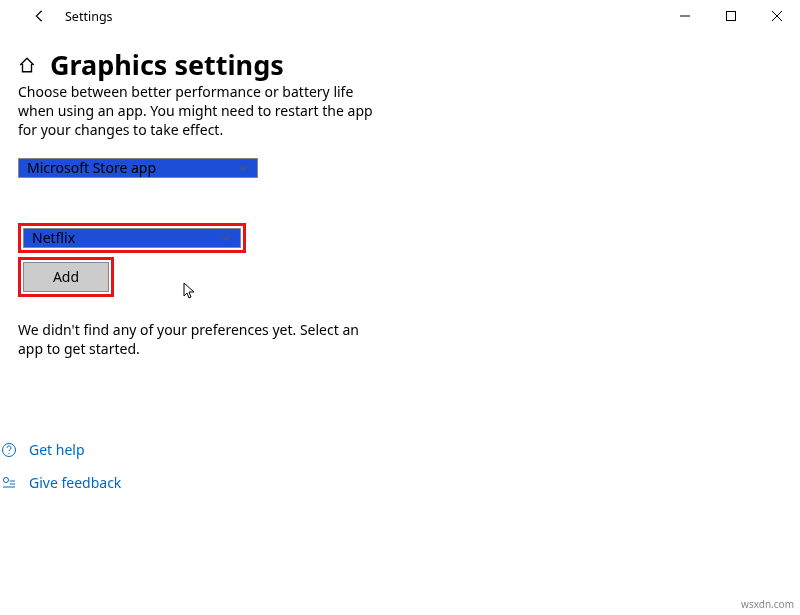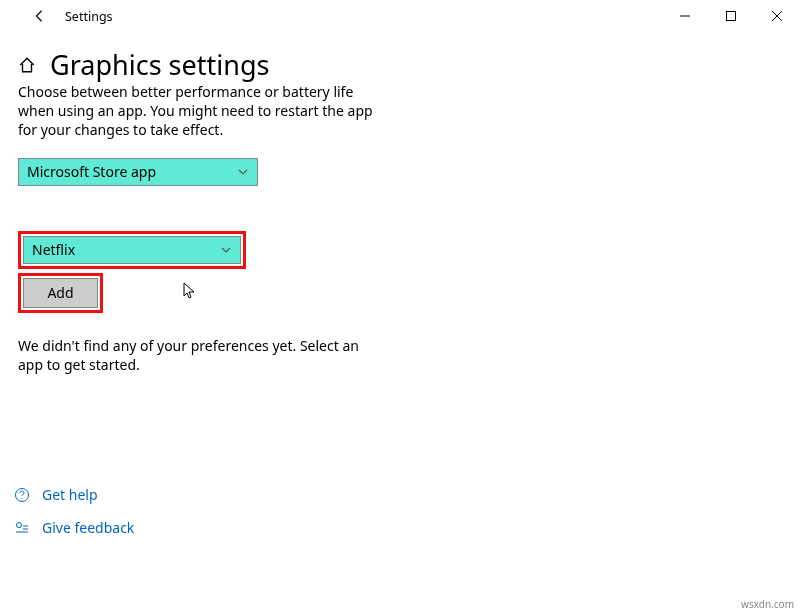--- a/index.html
+++ b/index.html
@@ -46,78 +46,77 @@
   .content {
     padding: 14px 18px 0 18px;
   }
   .homerow {
     display: flex;
     align-items: center;
     gap: 14px;
   }
   .homerow h1 {
     font-size: 27px;
-    font-weight: 400;
+    font-weight: 700;
     margin: 0;
   }
   h2.sub {
     font-size: 20px;
     font-weight: 400;
     margin: 28px 0 12px 0;
   }
   p.desc {
     max-width: 360px;
     margin: 0 0 18px 0;
     line-height: 1.35;
     font-size: 14px;
   }
   .label {
     margin-bottom: 6px;
   }
   .combo {
     display: flex;
     align-items: center;
     justify-content: space-between;
-    height: 28px;
+    height: 20px;
     border: 1px solid #888;
-    background: #5eead4;
+    background: #1d4ed8;
     padding: 0 8px;
     width: 240px;
     cursor: pointer;
     font-size: 14px;
   }
   .combo.app-type { width: 240px; margin-bottom: 10px; }
   .combo.app-sel  { width: 218px; }
   .hl-red {
     border: 3px solid #e11;
     padding: 2px;
     display: inline-block;
   }
   .hl-red.top { margin-bottom: 4px; margin-top: 35px; }
   .addbtn {
-    width: 75px;
+    width: 86px;
     height: 30px;
     background: #ccc;
     border: 1px solid #888;
     display: flex;
     align-items: center;
     justify-content: center;
     cursor: pointer;
     font-size: 14px;
   }
   .emptymsg {
     max-width: 360px;
     margin-top: 24px;
     line-height: 1.35;
   }
   .links {
     position: absolute;
-    left: 14px;
+    left: 1px;
     top: 440px;
-    margin-top: 45px;
   }
   .linkrow {
     display: flex;
     align-items: center;
     gap: 12px;
     margin-bottom: 14px;
   }
   .linkrow .icon { color: #0067c0; width: 16px; display:flex; }
   .linkrow a {
     color: #0067c0;

